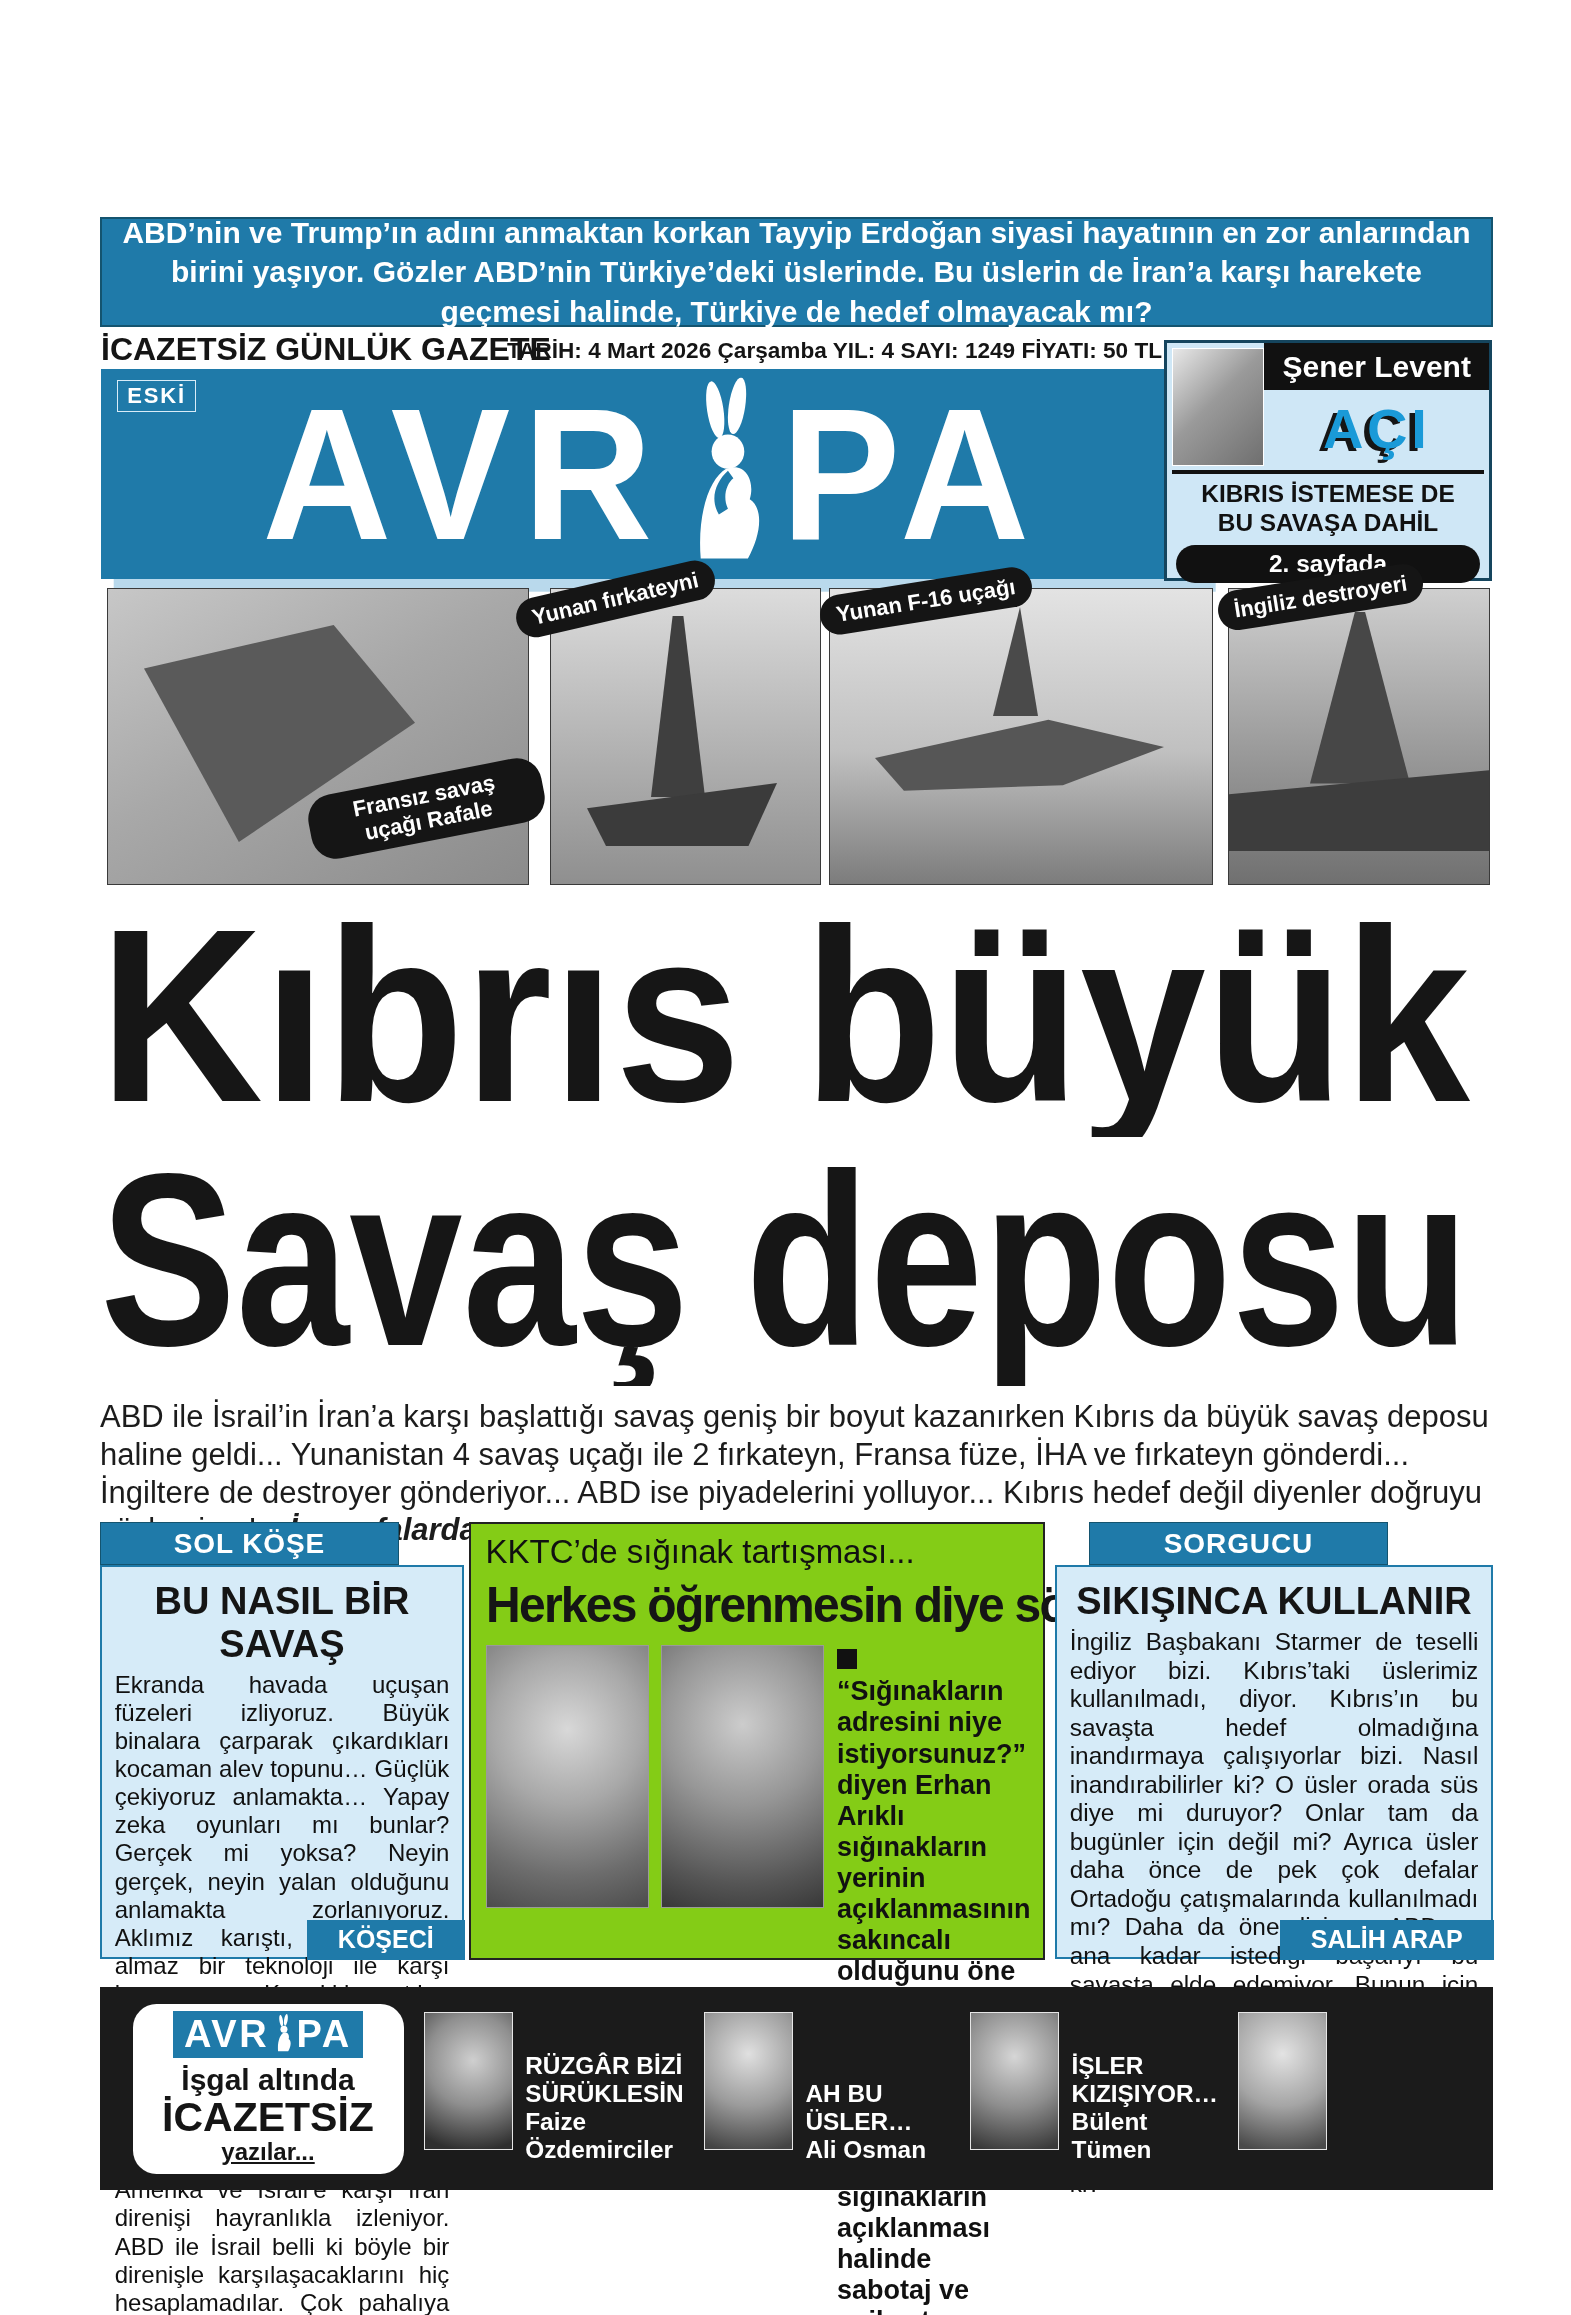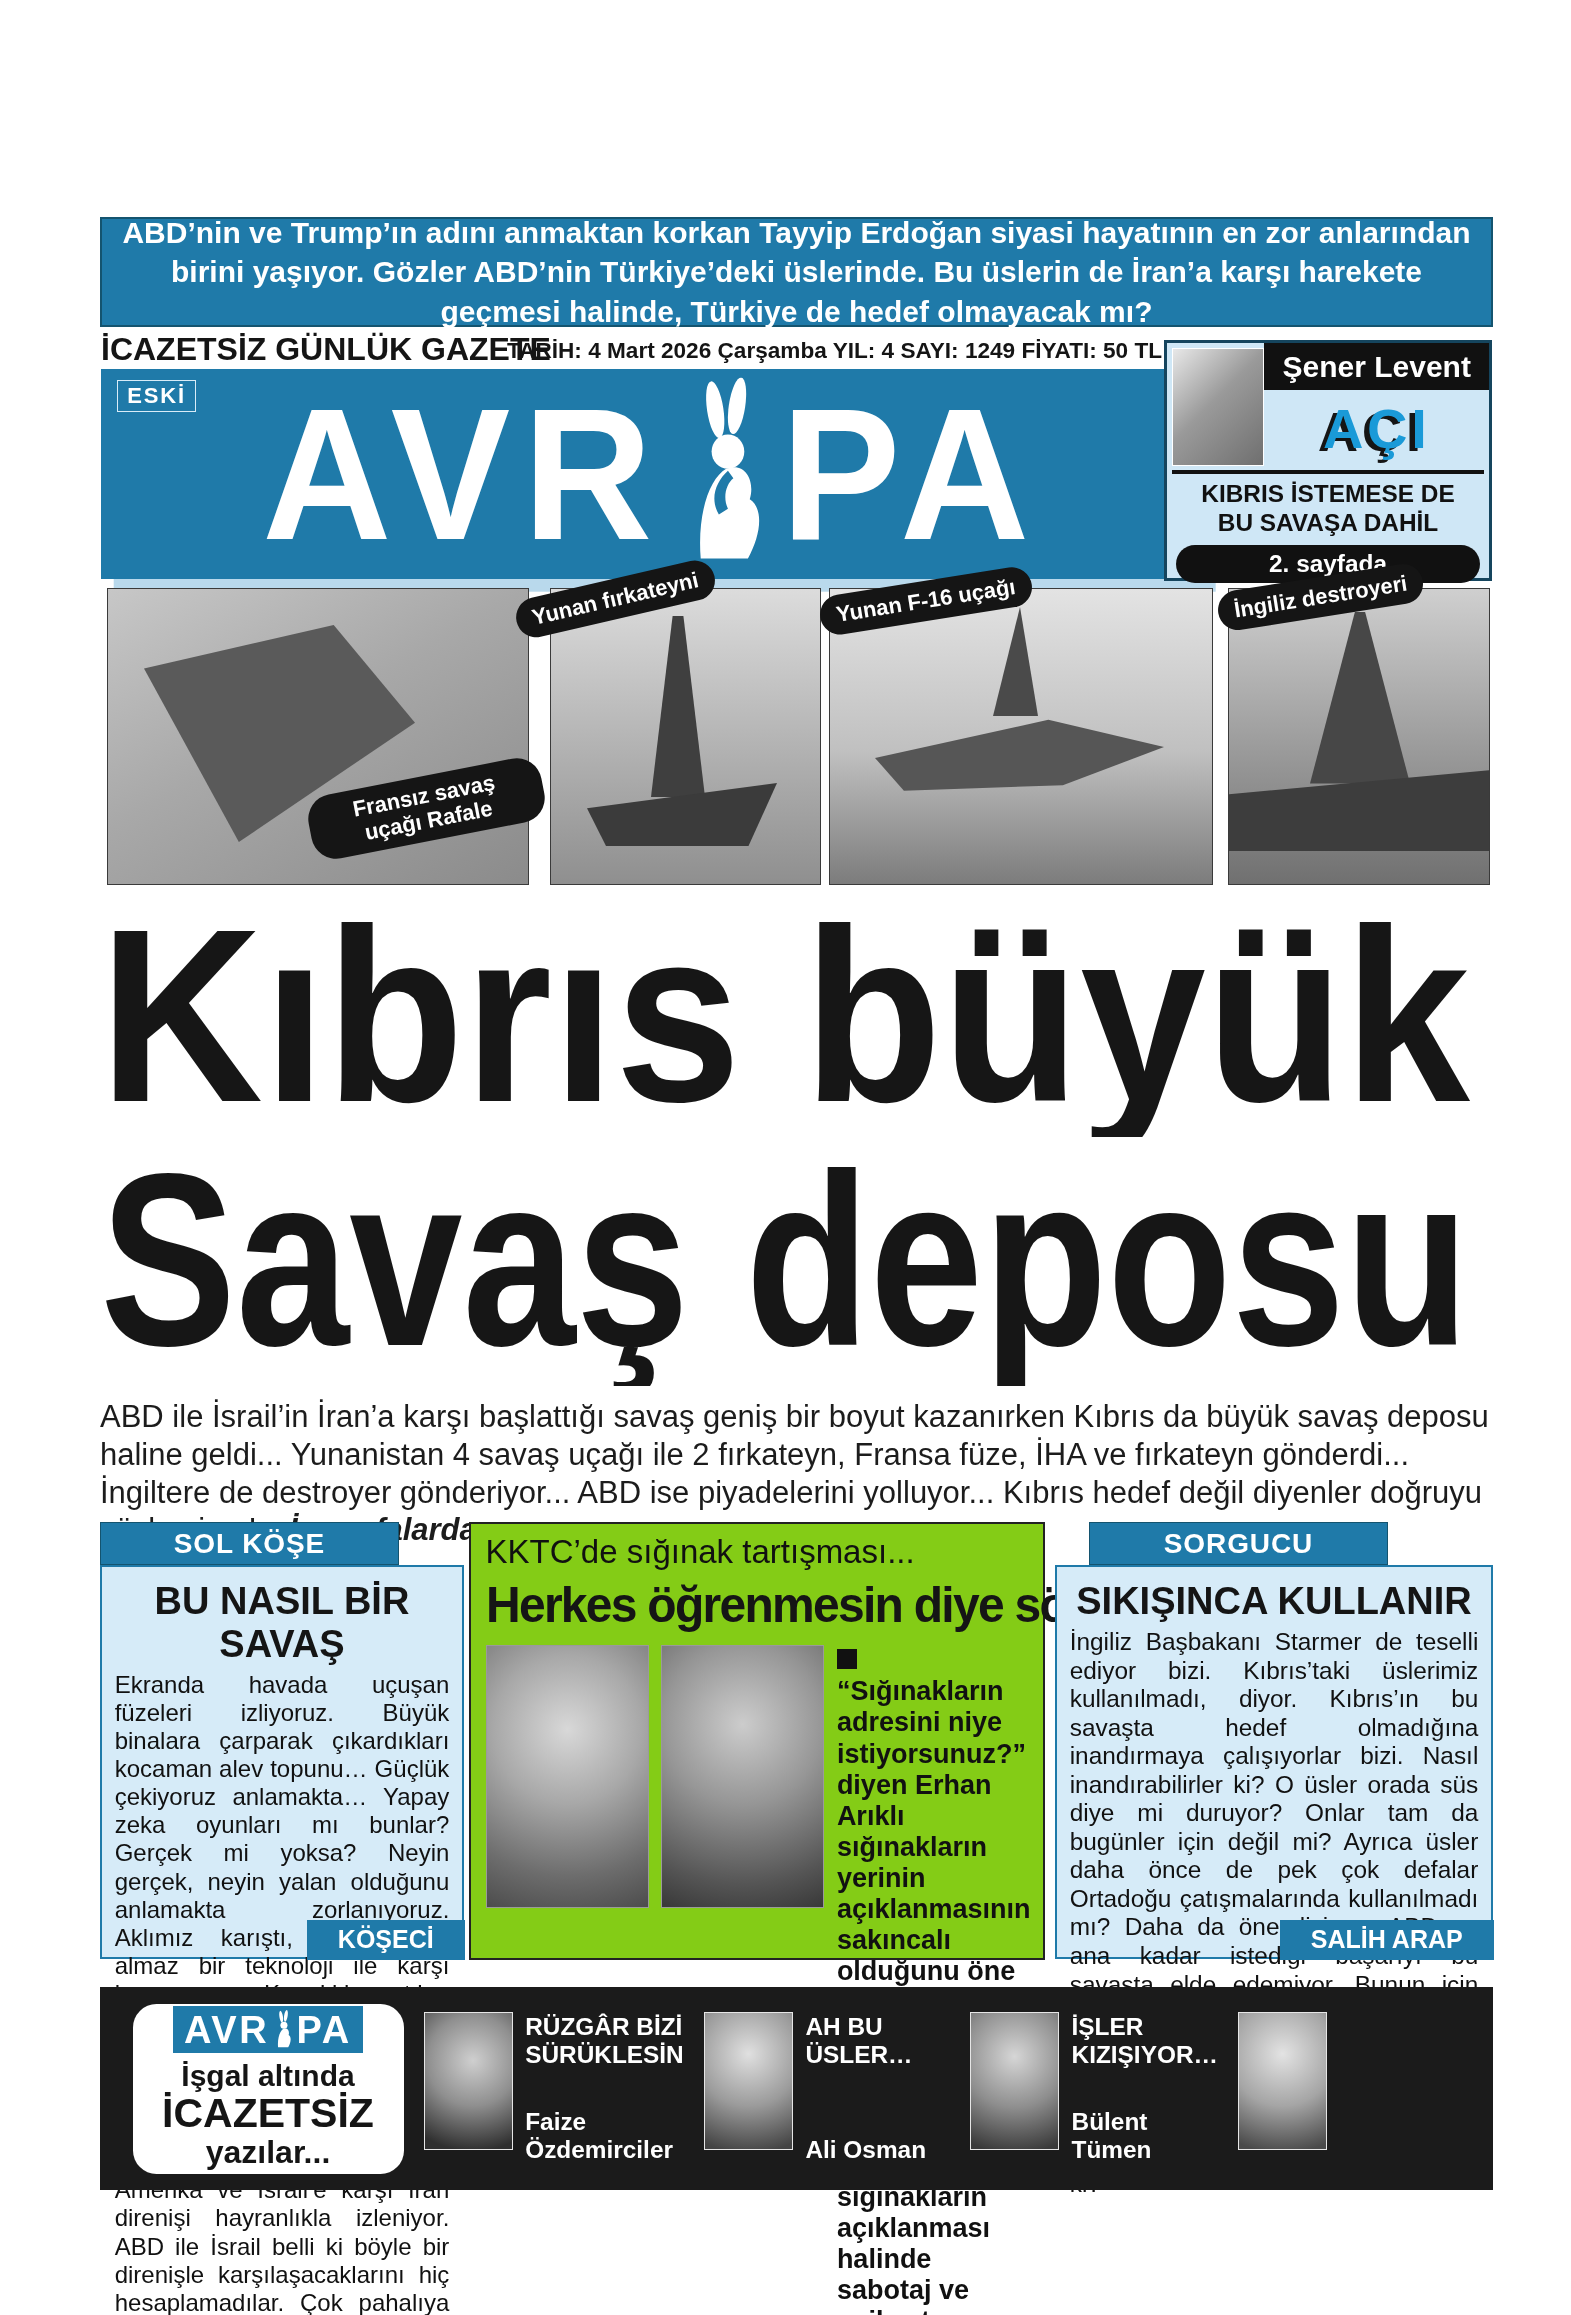--- a/index.html
+++ b/index.html
@@ -90,29 +90,29 @@
   .sq{display:inline-block;width:20px;height:20px;background:#111;margin-right:7.2px;}
 
   
   #footer{left:100px;top:1987px;width:1393px;height:203px;background:#1b1b1b;display:flex;align-items:center;gap:20px;padding:0 9px;box-sizing:border-box;}
   #fcard{width:271px;height:170px;background:#fff;border-radius:23.5px;flex:none;display:flex;flex-direction:column;align-items:center;justify-content:center;margin-left:23.5px;}
   #fcard-logo{background:#1f7aa9;padding:3.6px 11px;display:flex;align-items:center;}
   #fcard-logo .ltr{color:#fff;font-weight:bold;font-size:38px;letter-spacing:2.7px;line-height:1;}
   #fcard-logo .statue{height:40px;width:23.5px;margin:0 1.8px;}
   .fcard-line1{font-weight:bold;font-size:30px;margin-top:5.4px;}
   .fcard-line2{font-weight:bold;font-size:41px;line-height:1.0;}
-  .fcard-line3{font-weight:bold;font-size:32px;}
+  .fcard-line3{font-weight:bold;font-size:24px;text-decoration:underline;}
   .fcell{display:flex;gap:12.7px;flex:1;height:154px;}
   .fphoto{width:87px;height:136px;border:1.8px solid #e6e6e6;flex:none;}
   .fp1{background:radial-gradient(circle at 55% 35%,#cfcfcf 0%,#8f8f8f 45%,#2f2f2f 90%);}
   .fp2{background:radial-gradient(circle at 50% 30%,#e0e0e0 0%,#9b9b9b 50%,#444 95%);}
   .fp3{background:radial-gradient(circle at 50% 28%,#e8e8e8 0%,#ababab 50%,#505050 95%);}
   .fp4{background:radial-gradient(circle at 50% 32%,#d6d6d6 0%,#8e8e8e 50%,#3a3a3a 95%);}
   .fp5{background:radial-gradient(circle at 50% 30%,#e3e3e3 0%,#a5a5a5 50%,#4a4a4a 95%);}
-  .ftext{display:flex;flex-direction:column;justify-content:space-between;padding:1.8px 0;}
+  .ftext{display:flex;flex-direction:column;justify-content:flex-end;padding:1.8px 0;}
   .ftitle{color:#fff;font-weight:bold;font-size:24.4px;line-height:1.15;}
   .fname{color:#fff;font-weight:bold;font-size:24.4px;}
 </style>
 </head>
 <body>
 
 <div id="banner" class="abs">
   <div class="txt">ABD’nin ve Trump’ın adını anmaktan korkan Tayyip Erdoğan siyasi hayatının en zor anlarından birini yaşıyor. Gözler ABD’nin Türkiye’deki üslerinde. Bu üslerin de İran’a karşı harekete geçmesi halinde, Türkiye de hedef olmayacak mı?</div>
 </div>
 

